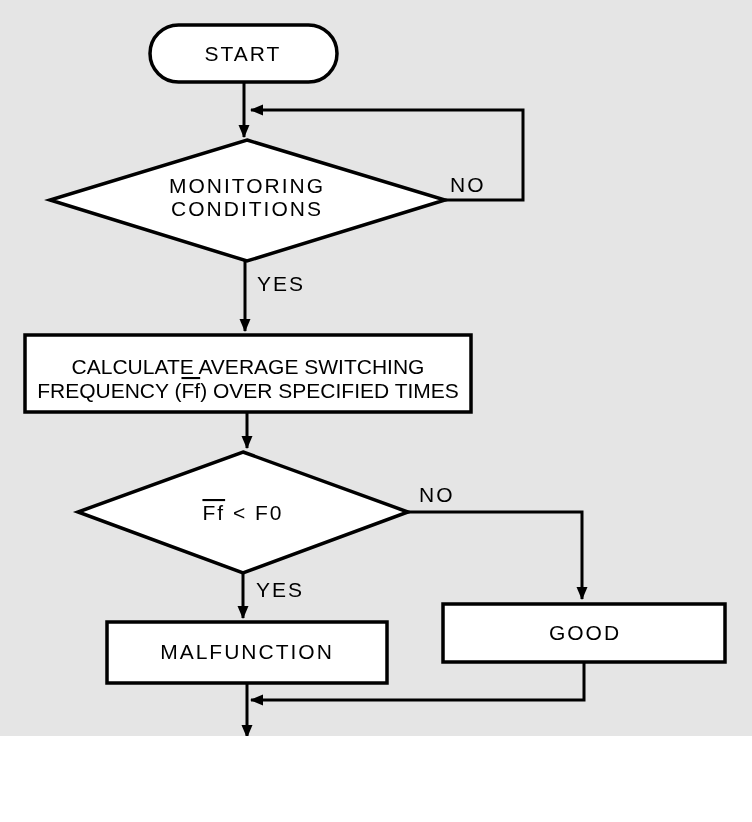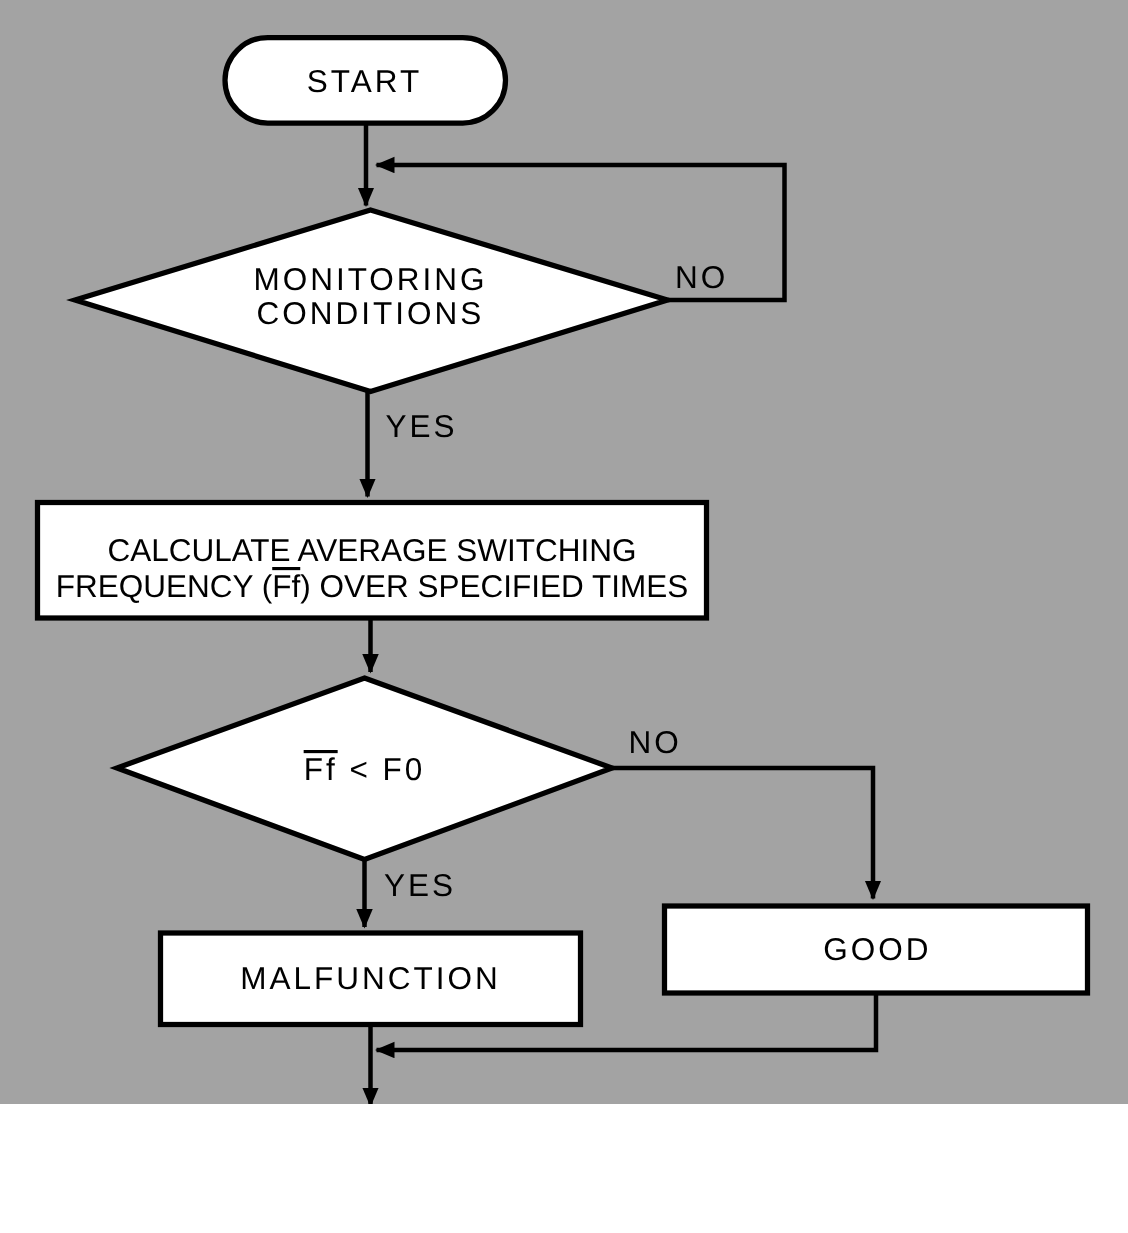--- a/index.html
+++ b/index.html
@@ -3,21 +3,21 @@
 <meta charset="utf-8">
 <style>
   html, body {
     margin: 0;
     padding: 0;
     background: #ffffff;
   }
   .canvas-wrap {
     width: 752px;
     height: 736px;
-    background: #a3a3a3;
+    background: #e5e5e5;
     position: relative;
   }
   svg {
     display: block;
   }
   .shape {
     fill: #ffffff;
     stroke: #000000;
     stroke-width: 3.5;
   }

